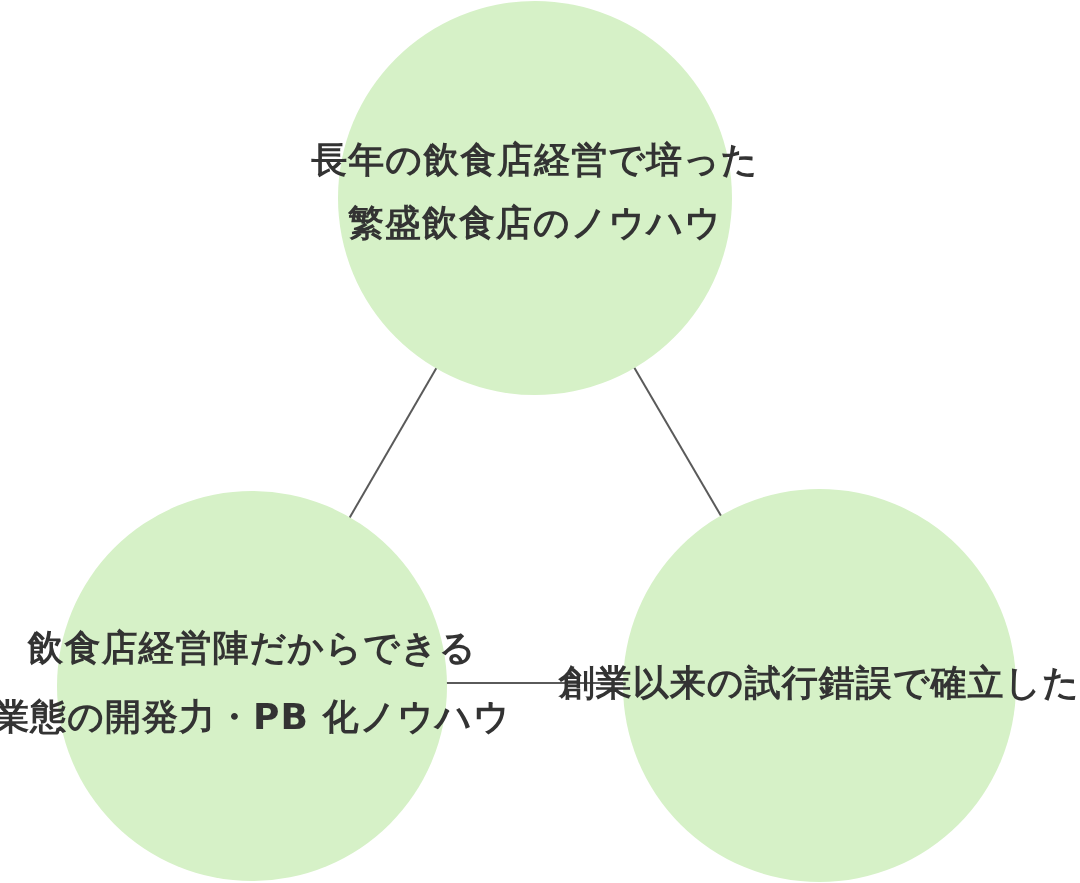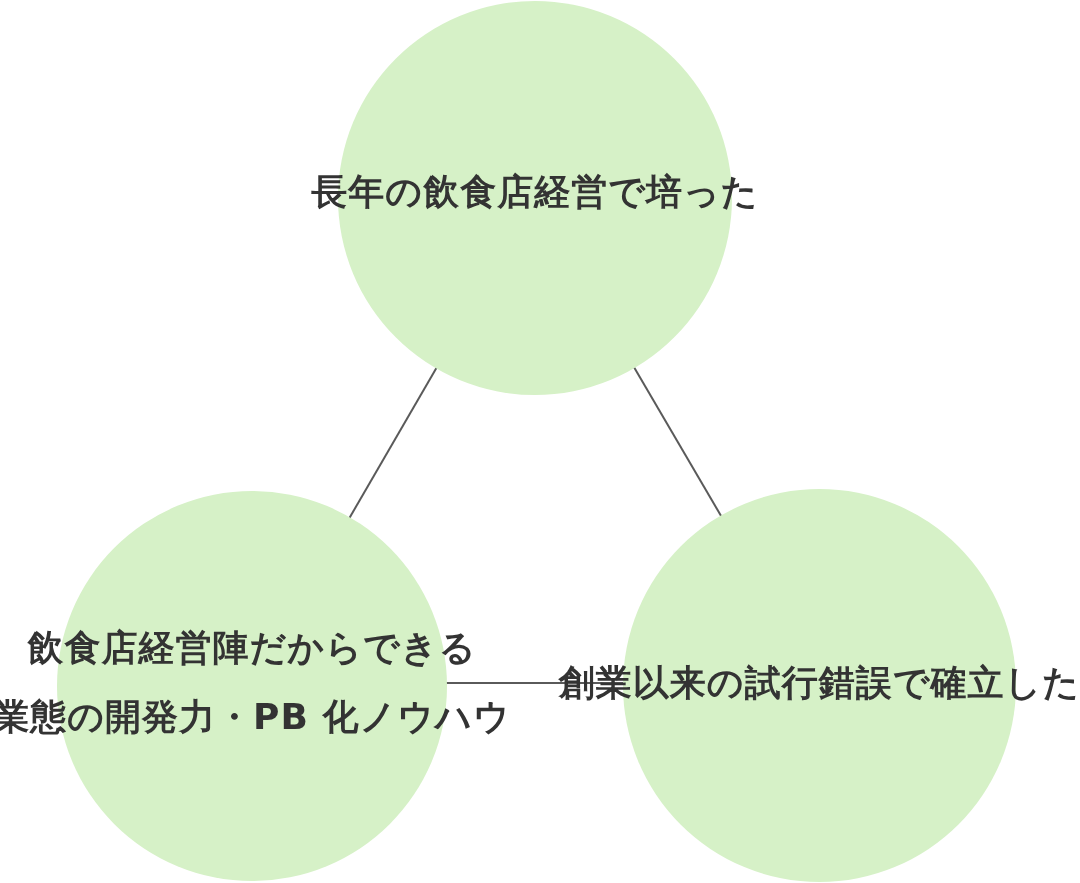--- a/index.html
+++ b/index.html
@@ -62,20 +62,21 @@
 
   <svg class="connectors" viewBox="0 0 1080 883" xmlns="http://www.w3.org/2000/svg">
     <line x1="535" y1="198" x2="252" y2="686"></line>
     <line x1="535" y1="198" x2="820" y2="685"></line>
     <line x1="252" y1="683" x2="820" y2="683"></line>
   </svg>
 
   <div class="circle circle-top">
     <div class="node-text">
       <div>長年の飲食店経営で培った</div>
+      <div>繁盛飲食店のノウハウ</div>
     </div>
   </div>
 
   <div class="circle circle-bl">
     <div class="node-text">
       <div>飲食店経営陣だからできる</div>
       <div>業態の開発力・PB 化ノウハウ</div>
     </div>
   </div>
 

